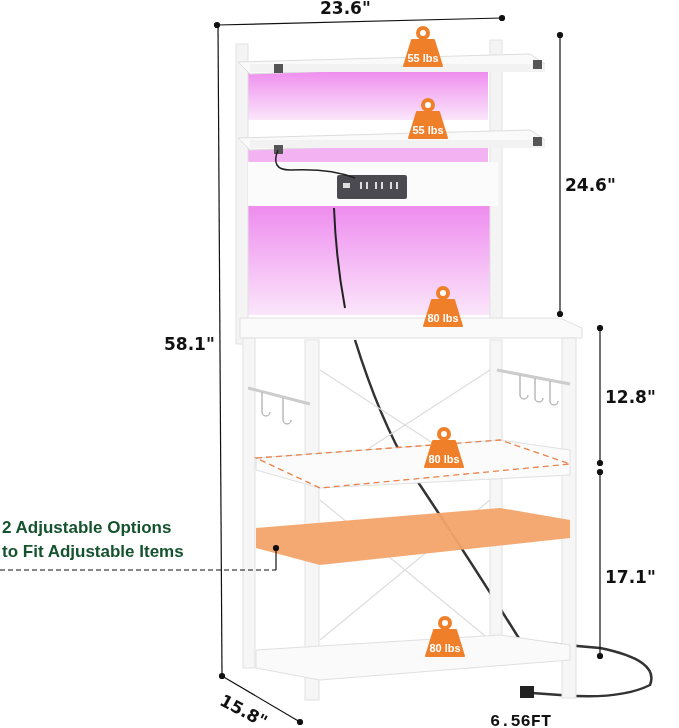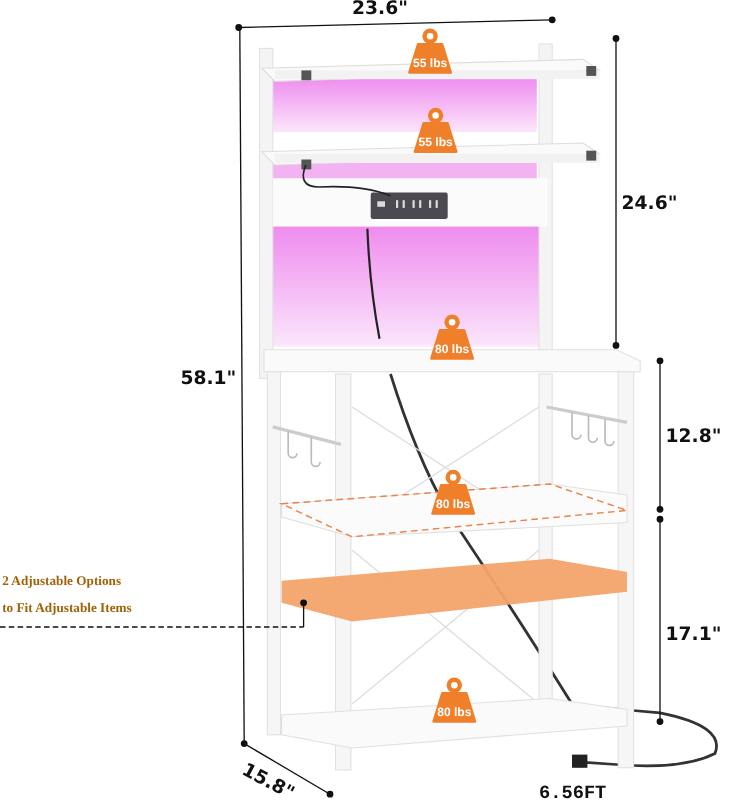--- a/index.html
+++ b/index.html
@@ -1,19 +1,19 @@
 <!DOCTYPE html>
 <html><head>
 <meta charset="utf-8">
 <style>
   html, body { margin:0; padding:0; background:#ffffff; }
   body { width:679px; height:728px; position:relative; overflow:hidden; font-family:"Liberation Sans", sans-serif; }
   .dim-label { position:absolute; font-family:"DejaVu Sans", sans-serif; font-weight:bold; color:#111; font-size:17px; white-space:nowrap; }
-  .callout { position:absolute; font-family:Liberation Serif, serif; font-weight:bold; color:#a16207; font-size:12px; line-height:24px; white-space:nowrap; }
-  .badge { position:absolute; width:46px; height:46px; }
+  .callout { position:absolute; font-family:Liberation Sans, sans-serif; font-weight:bold; color:#14532d; font-size:17px; line-height:24px; white-space:nowrap; }
+  .badge { position:absolute; width:46px; height:46px;margin-left:32px; }
   .badge svg { position:absolute; left:0; top:0; }
   .badge span { position:absolute; left:0; right:0; bottom:6px; text-align:center; color:#fff; font-weight:bold; font-size:11px; font-family:"Liberation Sans", sans-serif; }
   svg.scene { position:absolute; left:0; top:0; }
 </style>
 </head>
 <body>
 
 <svg class="scene" width="679" height="728" viewBox="0 0 679 728">
   <defs>
     <linearGradient id="ledGrad" x1="0" y1="0" x2="0" y2="1">

